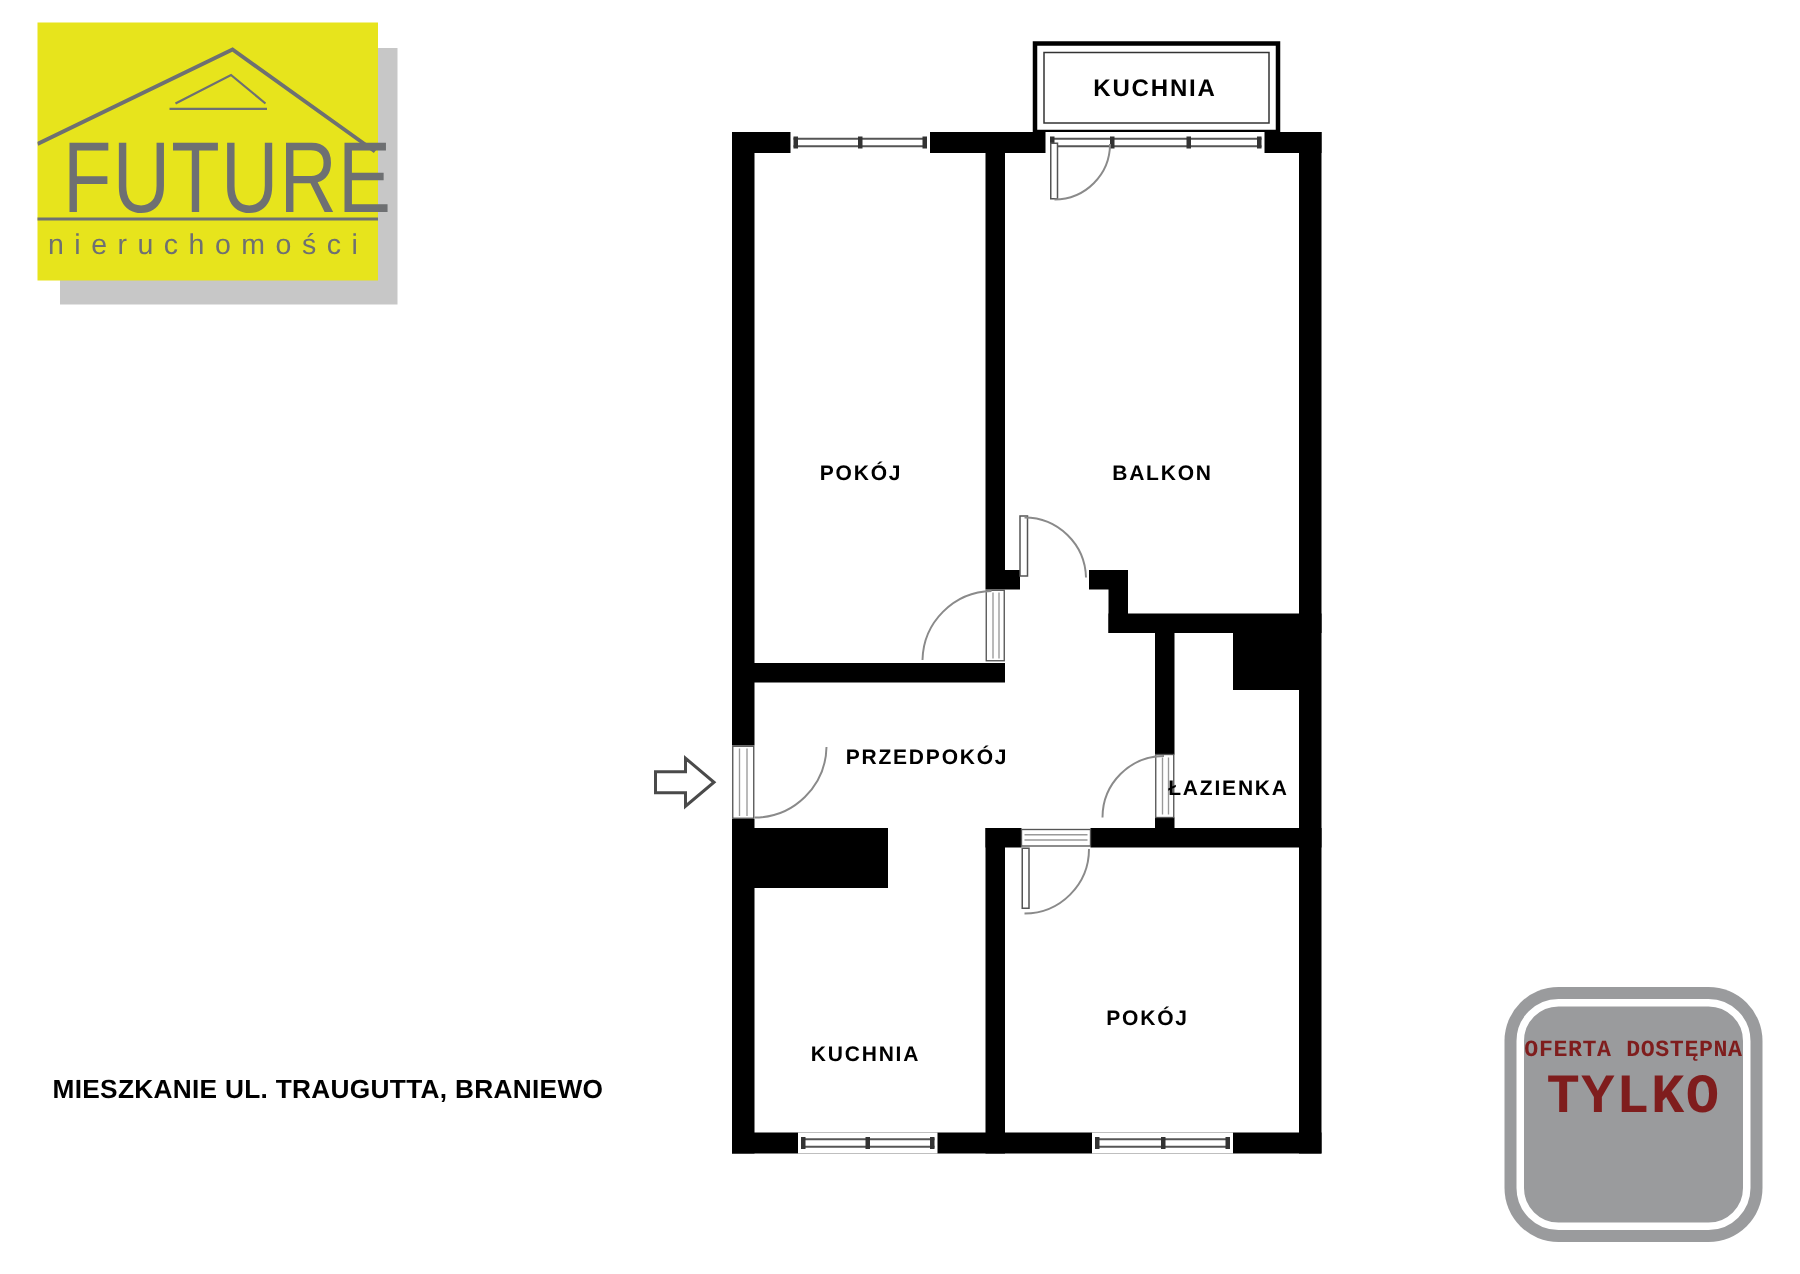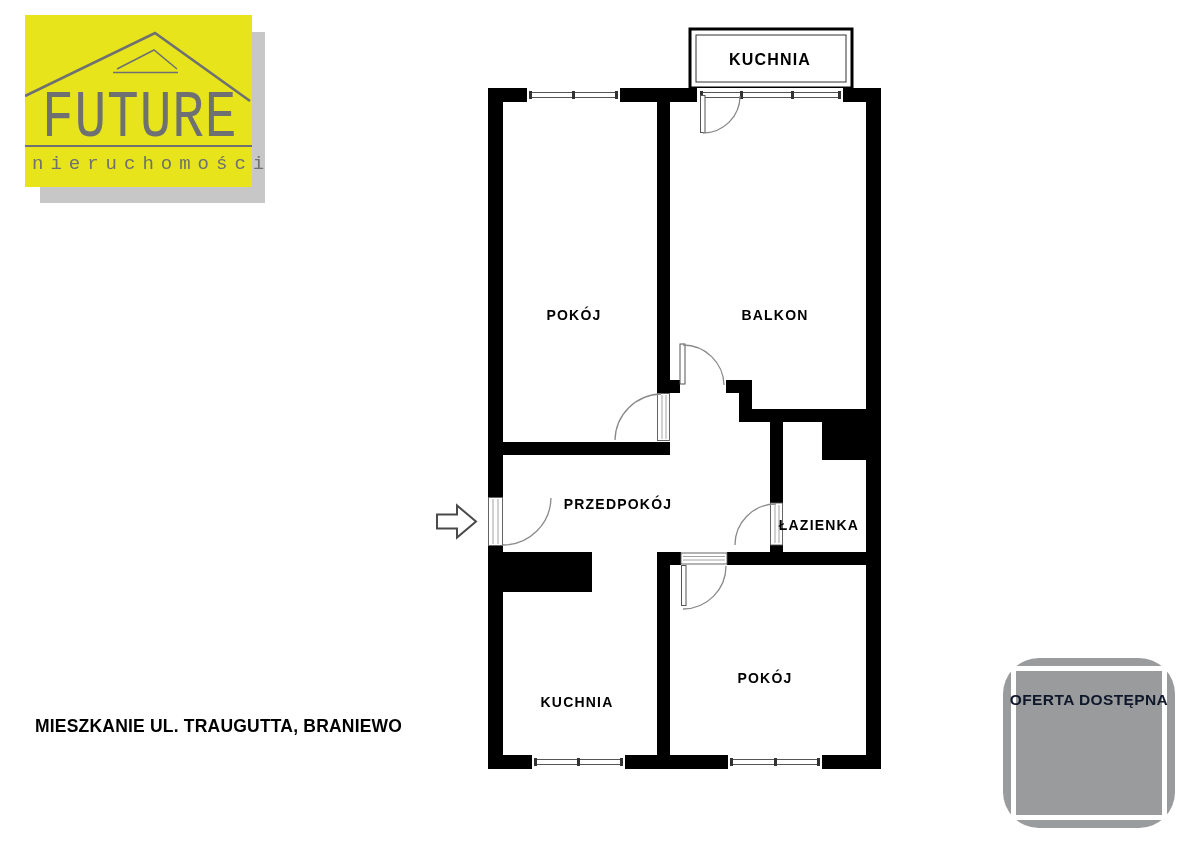--- a/index.html
+++ b/index.html
@@ -4,21 +4,21 @@
 <style>
   :root{
     --logo-yellow:#E7E41C; --logo-gray:#6E7072; --logo-shadow:#C7C7C7;
     --badge-gray:#9A9B9D; --wall-color:#000000; --line-color:#8A8A8A; --text-color:#000000;
   }
   html,body{margin:0;padding:0;background:#fff;}
   .canvas{position:relative;width:1200px;height:849px;background:#fff;overflow:hidden;
           font-family:"Liberation Sans",sans-serif;color:var(--text-color);}
 
   
-  .logo-wrap{position:absolute;left:25px;top:15px;width:227px;height:137px;font-family:Liberation Mono, monospace;}
+  .logo-wrap{position:absolute;left:25px;top:15px;width:227px;height:137px;}
   .logo-shadow{position:absolute;left:15px;top:17px;width:225px;height:171px;background:var(--logo-shadow);}
   .logo-box{position:absolute;left:0;top:0;width:227px;height:172px;background:var(--logo-yellow);}
   .logo-roof{position:absolute;left:0;top:0;width:227px;height:172px;}
   .logo-title{position:absolute;left:17px;top:70px;font-size:67px;line-height:1;font-weight:200;
               color:var(--logo-gray);letter-spacing:1px;transform:scaleX(0.79);transform-origin:left top;}
   .logo-rule{position:absolute;left:0;right:0;top:130px;border-top:2px solid var(--logo-gray);}
   .logo-sub{position:absolute;left:7px;top:138px;font-size:19px;letter-spacing:7px;color:var(--logo-gray);}
 
   
   .plan{position:absolute;left:0;top:0;width:1200px;height:849px;}
@@ -38,22 +38,22 @@
               letter-spacing:1.2px;white-space:nowrap;}
   .room-label.small{font-size:16px;}
 
   
   .caption{position:absolute;left:35px;top:712px;font-weight:bold;font-size:17.5px;
            line-height:28px;letter-spacing:0.2px;white-space:nowrap;}
 
   
   .badge{position:absolute;left:1003px;top:658px;width:172px;height:170px;
          background:var(--badge-gray);border-radius:36px;}
-  .badge-inner{position:absolute;inset:8px;border:5px solid #fff;border-radius:4px;
-               display:flex;flex-direction:column;align-items:center;color:#0f172a;font-weight:bold;}
+  .badge-inner{position:absolute;inset:8px;border:5px solid #fff;border-radius:28px;
+               display:flex;flex-direction:column;align-items:center;color:#7f1d1d;font-weight:bold;font-family:Liberation Mono, monospace;}
   .badge-top{margin-top:20px;font-size:15.5px;letter-spacing:0.4px;white-space:nowrap;}
   .badge-big{font-size:37px;line-height:41px;letter-spacing:1px;white-space:nowrap;}
   .badge-big.first{margin-top:3px;}
 </style>
 </head>
 <body>
 
 <div class="canvas">
 
   <div class="logo-wrap">
@@ -184,16 +184,17 @@
   <div class="room-label" style="left:577px;top:702px">KUCHNIA</div>
   <div class="room-label" style="left:765px;top:678px">POKÓJ</div>
 
   <div class="caption">
     <div>MIESZKANIE UL. TRAUGUTTA, BRANIEWO</div>
   </div>
 
   <div class="badge">
     <div class="badge-inner">
       <div class="badge-top">OFERTA DOSTĘPNA</div>
+      <div class="badge-big first">TYLKO</div>
     </div>
   </div>
 
 </div>
 
 </body></html>

